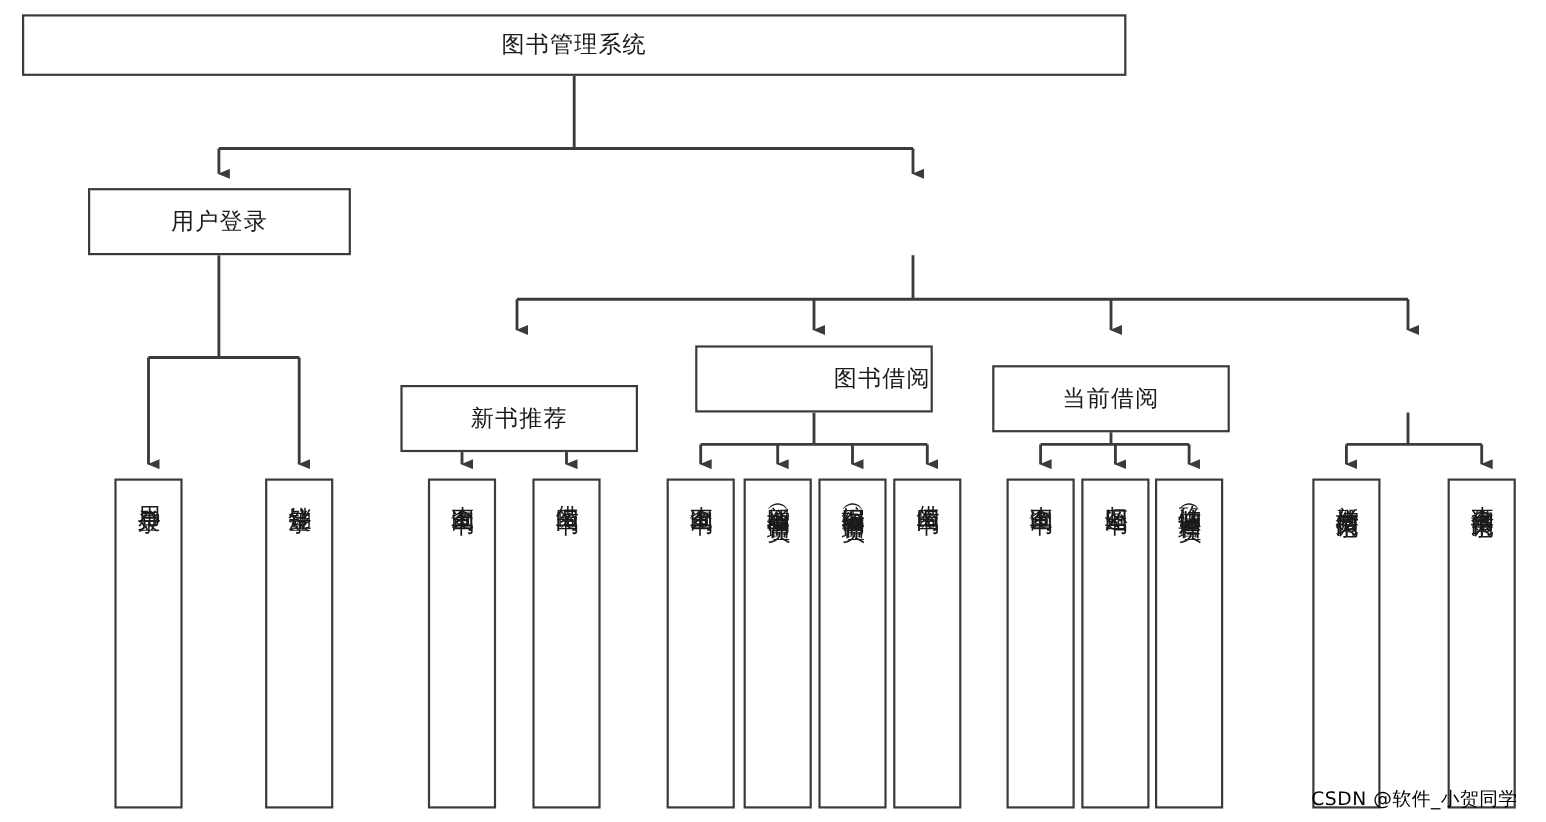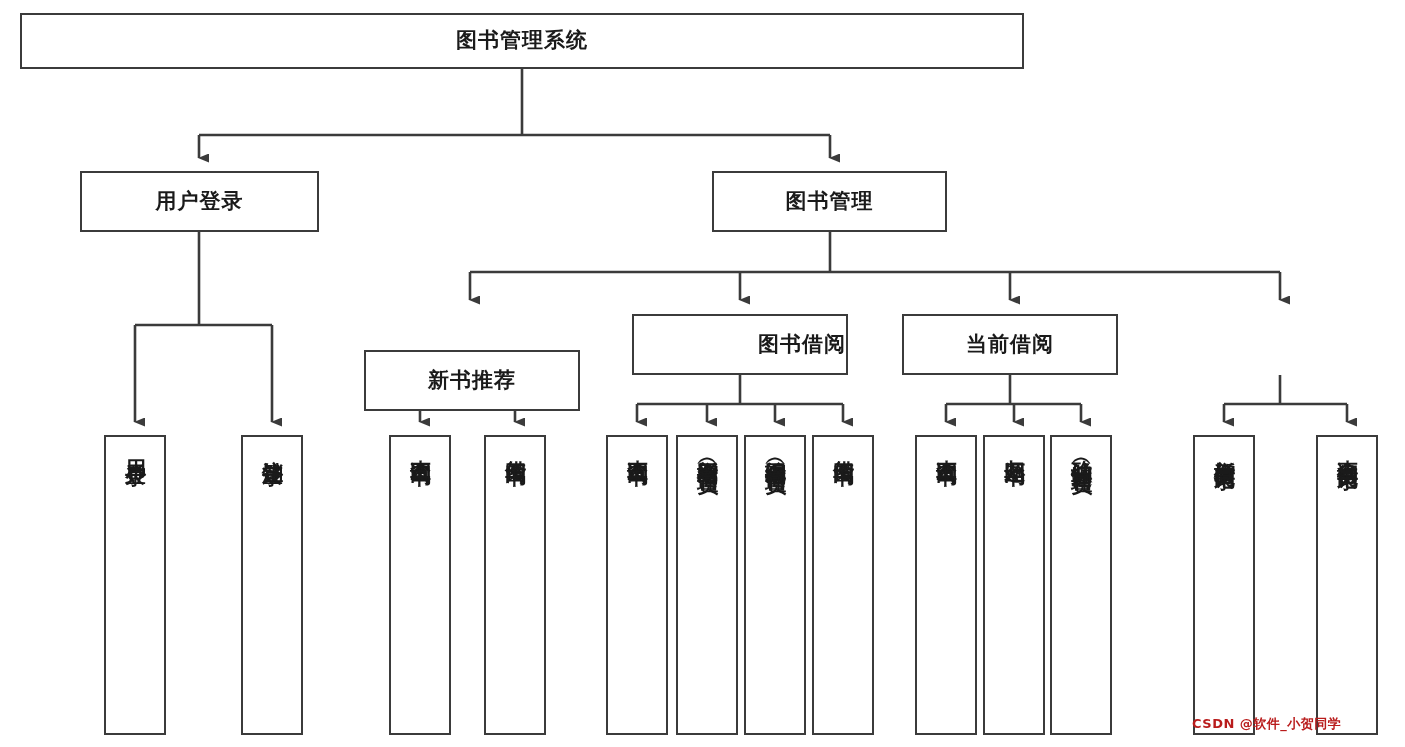--- a/index.html
+++ b/index.html
@@ -9,21 +9,20 @@
   }
   body {
     font-family: "DejaVu Sans", "Liberation Sans", sans-serif;
   }
   #diagram-root {
     position: relative;
     width: 1405px;
     height: 747px;
     background: #ffffff;
     overflow: hidden;
-    font-weight: bold;
   }
   svg.edges {
     position: absolute;
     left: 0;
     top: 0;
     width: 1405px;
     height: 747px;
   }
   .node {
     position: absolute;
@@ -48,22 +47,22 @@
   }
   .node-v .node-label {
     writing-mode: vertical-rl;
     text-orientation: upright;
     font-size: 21px;
     line-height: 1.12;
     letter-spacing: 2px;
   }
   .watermark {
     position: absolute;
-    font-size: 13px;
-    color: #b91c1c;
+    font-size: 17px;
+    color: #000000;
     white-space: nowrap;
     letter-spacing: 0.5px;
   }
 </style>
 </head>
 <body>
 
 <div id="diagram-root">
 
   <svg class="edges" viewBox="0 0 1405 747">
@@ -117,33 +116,30 @@
   </svg>
 
   <div class="node node-h" style="left:20px; top:13px; width:1004px; height:56px;">
     <span class="node-label">图书管理系统</span>
   </div>
 
   <div class="node node-h" style="left:80px; top:171px; width:239px; height:61px;">
     <span class="node-label">用户登录</span>
   </div>
 
-  <div class="node node-h" style="left:712px; top:171px; width:235px; height:61px;">
-    <span class="node-label">图书管理</span>
-  </div>
 
   <div class="node node-h" style="left:364px; top:314px; width:216px; height:61px;margin-top:36px;">
     <span class="node-label">新书推荐</span>
   </div>
 
   <div class="node node-h" style="left:632px; top:314px; width:216px; height:61px;justify-content:flex-end;">
     <span class="node-label">图书借阅</span>
   </div>
 
-  <div class="node node-h" style="left:902px; top:314px; width:216px; height:61px;text-align:center;">
+  <div class="node node-h" style="left:902px; top:332px; width:216px; height:61px;text-align:center;">
     <span class="node-label">当前借阅</span>
   </div>
 
 
   <div class="node node-v" style="left:104px; top:435px; width:62px; height:300px;">
     <span class="node-label">用户登录</span>
   </div>
 
   <div class="node node-v" style="left:241px; top:435px; width:62px; height:300px;">
     <span class="node-label">注销登录</span>

